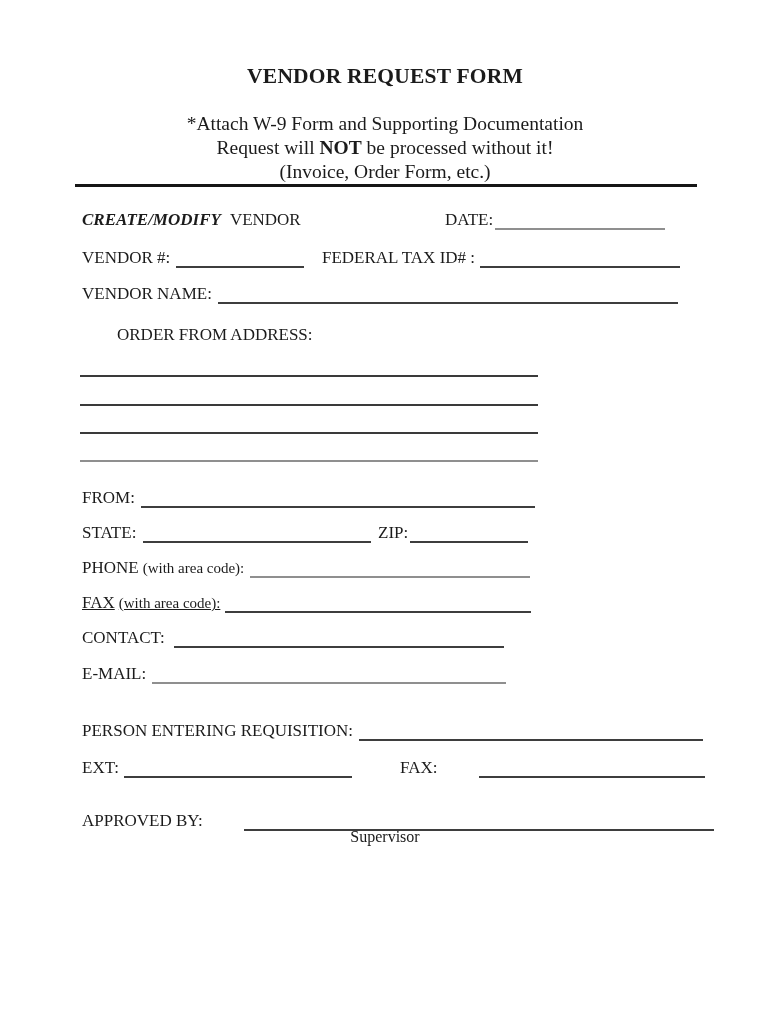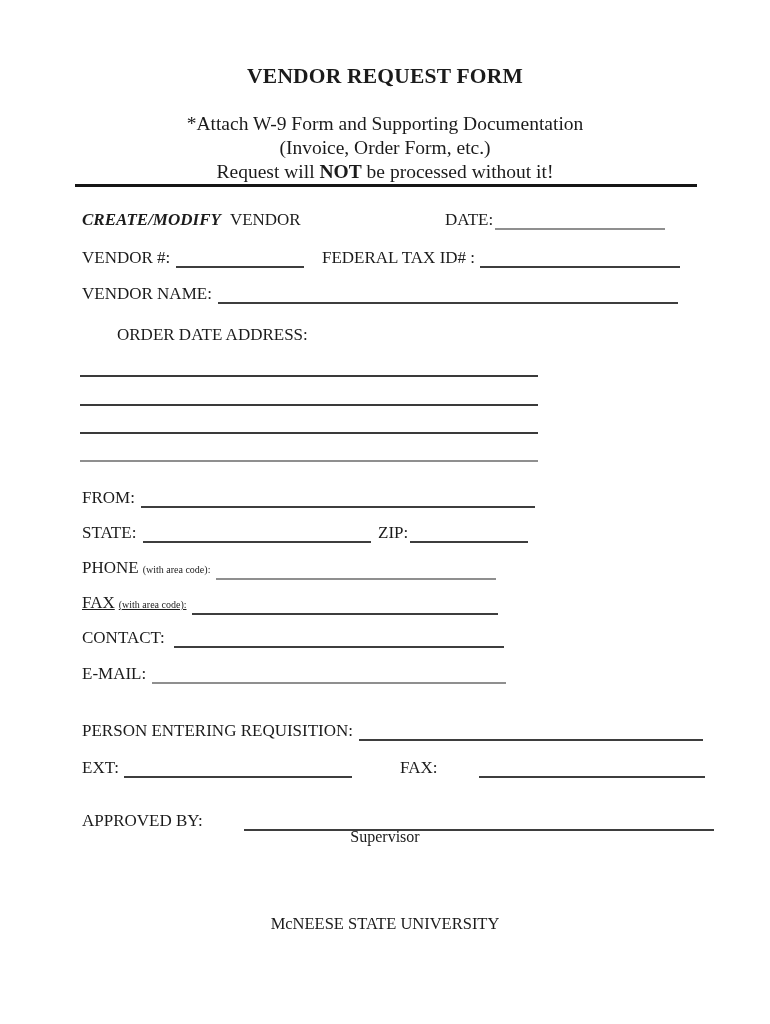--- a/index.html
+++ b/index.html
@@ -26,21 +26,21 @@
     background:#161616;
   }
   .row {
     position:absolute;
     display:flex; align-items:baseline;
     white-space:pre;
     font-size:17px; line-height:20px;
   }
   .bi { font-weight:bold; font-style:italic; }
   .gap { margin-left:9px; }
-  .small { font-size:10px; margin-left:4px; }
+  .small { font-size:15px; margin-left:4px; }
   .fline {
     border-bottom:2px solid #3e3e3e;
     height:16px;
     align-self:flex-end;
   }
   .fline.light { border-bottom-color:#8f8f8f; }
   .addr-line {
     position:absolute; left:80px; width:458px; height:0;
     border-bottom:2px solid #3a3a3a;
   }
@@ -57,22 +57,22 @@
 </style>
 </head>
 <body>
 
 <div class="page">
 
   <div class="title">VENDOR REQUEST FORM</div>
 
   <div class="notice">
     <div>*Attach W-9 Form and Supporting Documentation</div>
+    <div><span>Request will </span><span class="b">NOT</span><span> be processed without it!</span></div>
     <div>(Invoice, Order Form, etc.)</div>
-    <div><span>Request will </span><span class="b">NOT</span><span> be processed without it!</span></div>
   </div>
 
   <div class="header-rule"></div>
 
   <div class="row" style="top:210px; left:82px;">
     <span class="bi">CREATE/MODIFY</span>
     <span class="gap">VENDOR</span>
   </div>
   <div class="row" style="top:210px; left:445px;">
     <span>DATE:</span>
@@ -87,21 +87,21 @@
     <span>FEDERAL TAX ID# :</span>
     <span class="fline" style="width:200px; margin-left:5px;"></span>
   </div>
 
   <div class="row" style="top:284px; left:82px;">
     <span>VENDOR NAME:</span>
     <span class="fline" style="width:460px; margin-left:6px;"></span>
   </div>
 
   <div class="row" style="top:325px; left:117px;">
-    <span>ORDER DATE ADDRESS:</span>
+    <span>ORDER FROM ADDRESS:</span>
   </div>
 
   <div class="addr-line" style="top:375px;"></div>
   <div class="addr-line" style="top:404px;"></div>
   <div class="addr-line" style="top:432px;"></div>
   <div class="addr-line light" style="top:460px;"></div>
 
   <div class="row" style="top:488px; left:82px;">
     <span>FROM:</span>
     <span class="fline" style="width:394px; margin-left:6px;"></span>
@@ -152,19 +152,18 @@
     <span class="fline" style="width:226px; margin-left:6px;"></span>
   </div>
 
   <div class="row" style="top:811px; left:82px;gap:35px;">
     <span>APPROVED BY:</span>
     <span class="fline" style="width:470px; margin-left:6px;"></span>
   </div>
   <div class="supervisor">Supervisor</div>
 
   <div class="footer">
-    <div>McNEESE STATE UNIVERSITY</div>
     
     
     
   </div>
 
 </div>
 
 </body></html>

